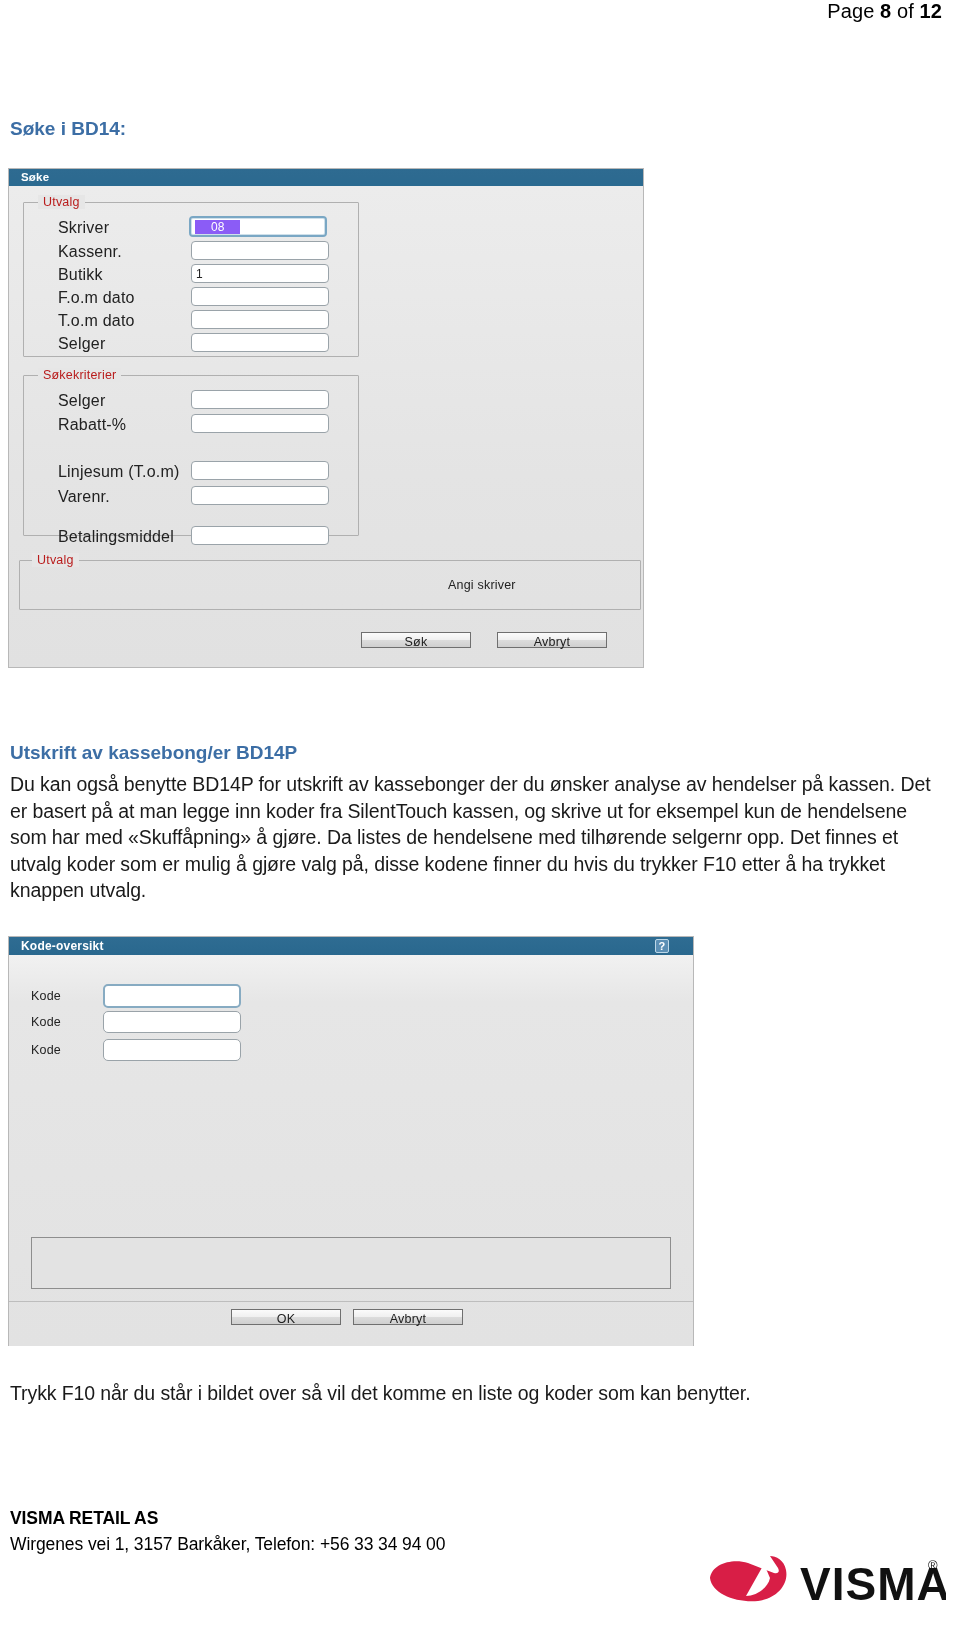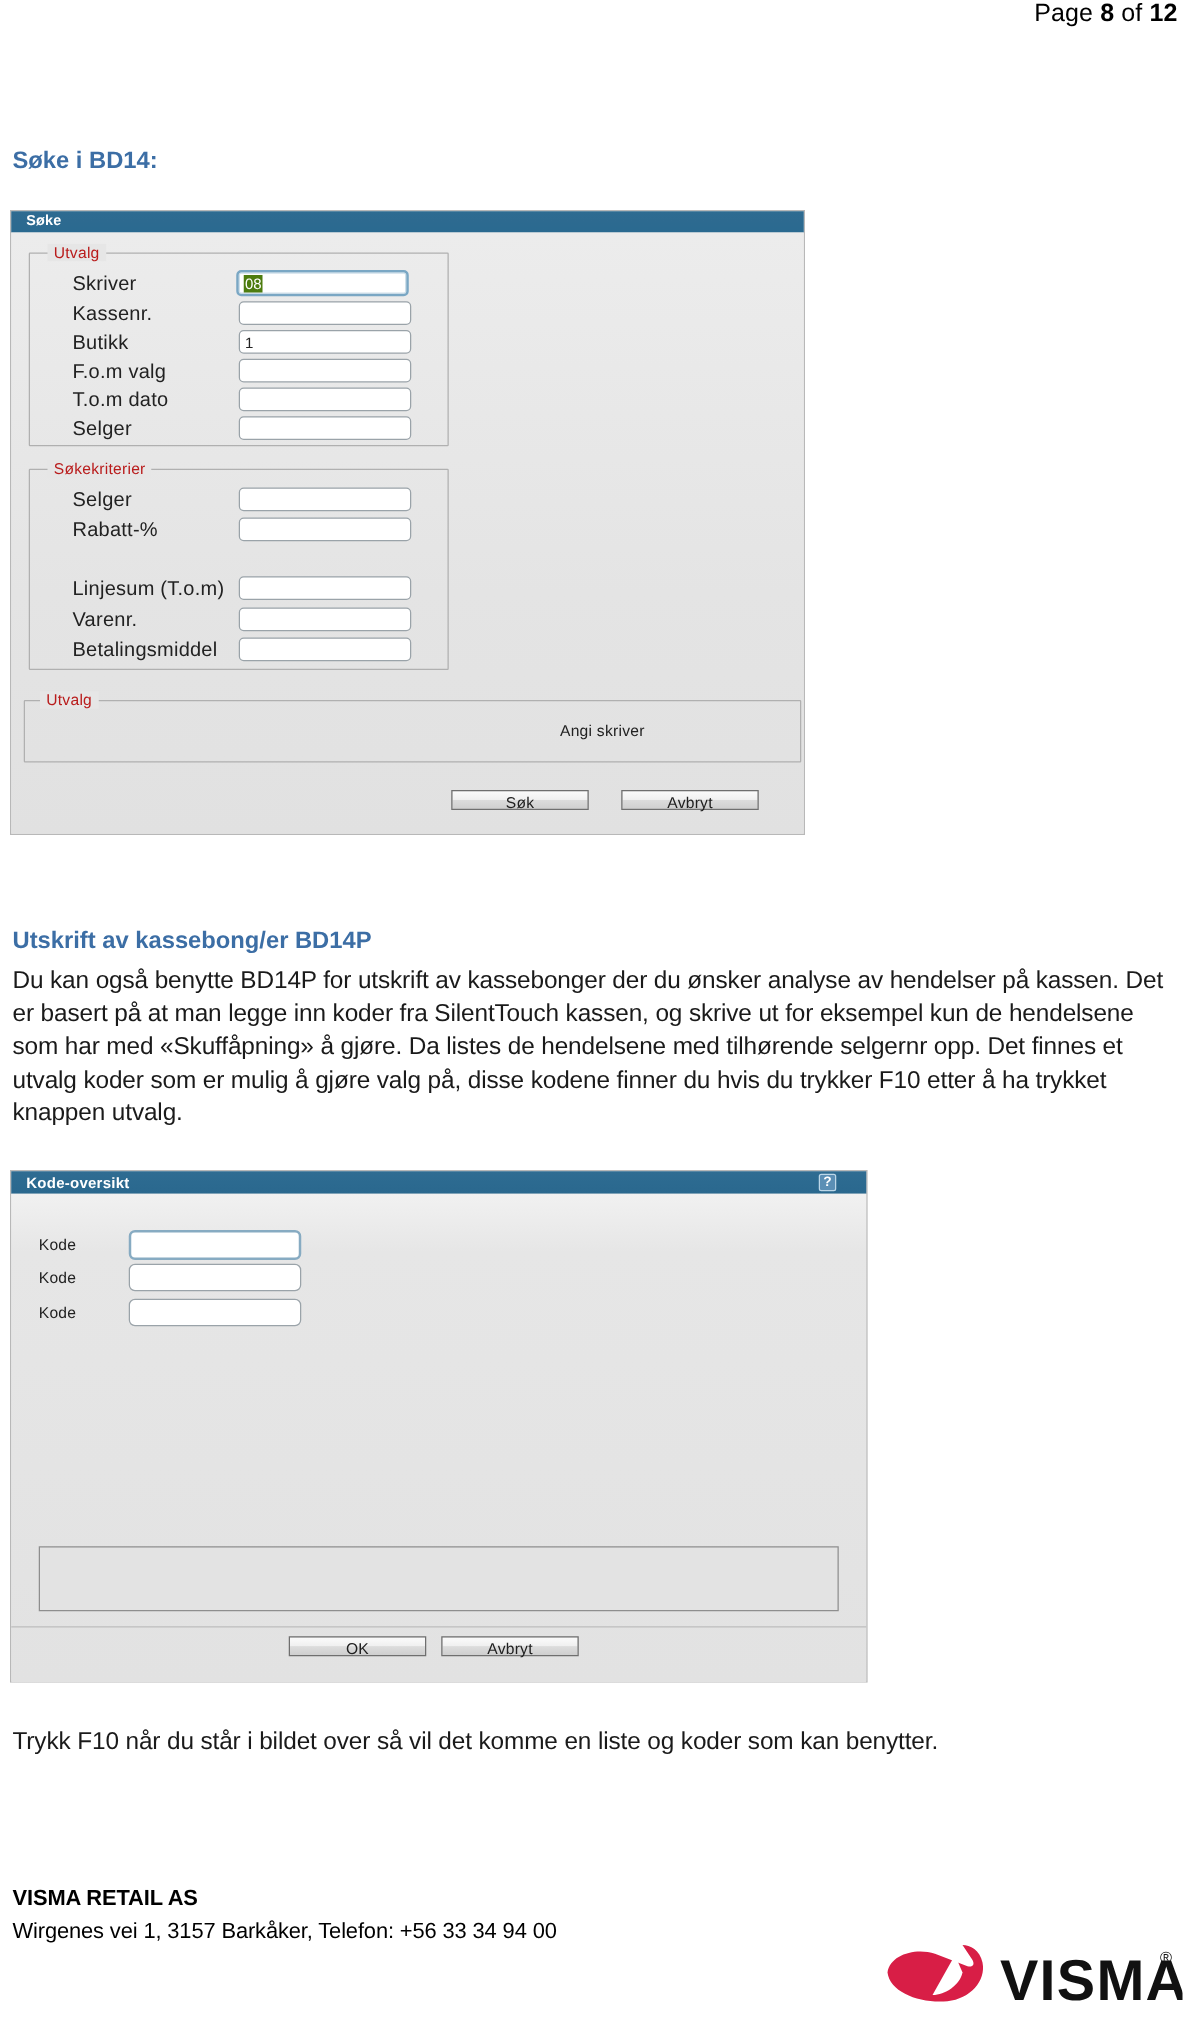--- a/index.html
+++ b/index.html
@@ -110,23 +110,23 @@
     line-height:19px;
     overflow:hidden;
     white-space:nowrap;
   }
   .finput.focused {
     border:2px solid #7aa7c4;
     box-shadow: 0 0 0 1px #cfe0ea inset;
     height:21px; line-height:18px;
   }
   .sel-text {
-    background:#4d7c0f;
+    background:#8b5cf6;
     color:#ffffff;
-    padding:0 1px;
+    padding:0 16px;
   }
 
   
   .btn {
     position:absolute;
     background: linear-gradient(180deg,#fbfbfb 0%, #f0f0f0 48%, #dcdcdc 52%, #cfcfcf 100%);
     border:1px solid #6f6f6f;
     font-size:12.5px;
     color:#202020;
     text-align:center;
@@ -245,21 +245,21 @@
         <div class="flabel">Kassenr.</div>
         <div class="finput" style="left:167px; top:0px;"></div>
       </div>
 
       <div class="frow" style="top:61px;">
         <div class="flabel">Butikk</div>
         <div class="finput" style="left:167px; top:0px;">1</div>
       </div>
 
       <div class="frow" style="top:84px;">
-        <div class="flabel">F.o.m valg</div>
+        <div class="flabel">F.o.m dato</div>
         <div class="finput" style="left:167px; top:0px;"></div>
       </div>
 
       <div class="frow" style="top:107px;">
         <div class="flabel">T.o.m dato</div>
         <div class="finput" style="left:167px; top:0px;"></div>
       </div>
 
       <div class="frow" style="top:130px;">
         <div class="flabel">Selger</div>
@@ -284,21 +284,21 @@
       <div class="frow" style="top:110px;">
         <div class="flabel">Varenr.</div>
         <div class="finput" style="left:167px; top:0px;"></div>
       </div>
 
       <div class="frow" style="top:85px;">
         <div class="flabel">Linjesum (T.o.m)</div>
         <div class="finput" style="left:167px; top:0px;"></div>
       </div>
 
-      <div class="frow" style="top:134px;text-decoration:underline;">
+      <div class="frow" style="top:150px;text-decoration:underline;">
         <div class="flabel">Betalingsmiddel</div>
         <div class="finput" style="left:167px; top:0px;"></div>
       </div>
     </div>
 
     <div class="group" id="g-bottom" style="left:10px; top:374px; width:622px; height:50px;">
       <div class="group-legend" style="left:12px;">Utvalg</div>
       <div class="static-text" style="left:428px; top:17px;">Angi skriver</div>
     </div>
 

